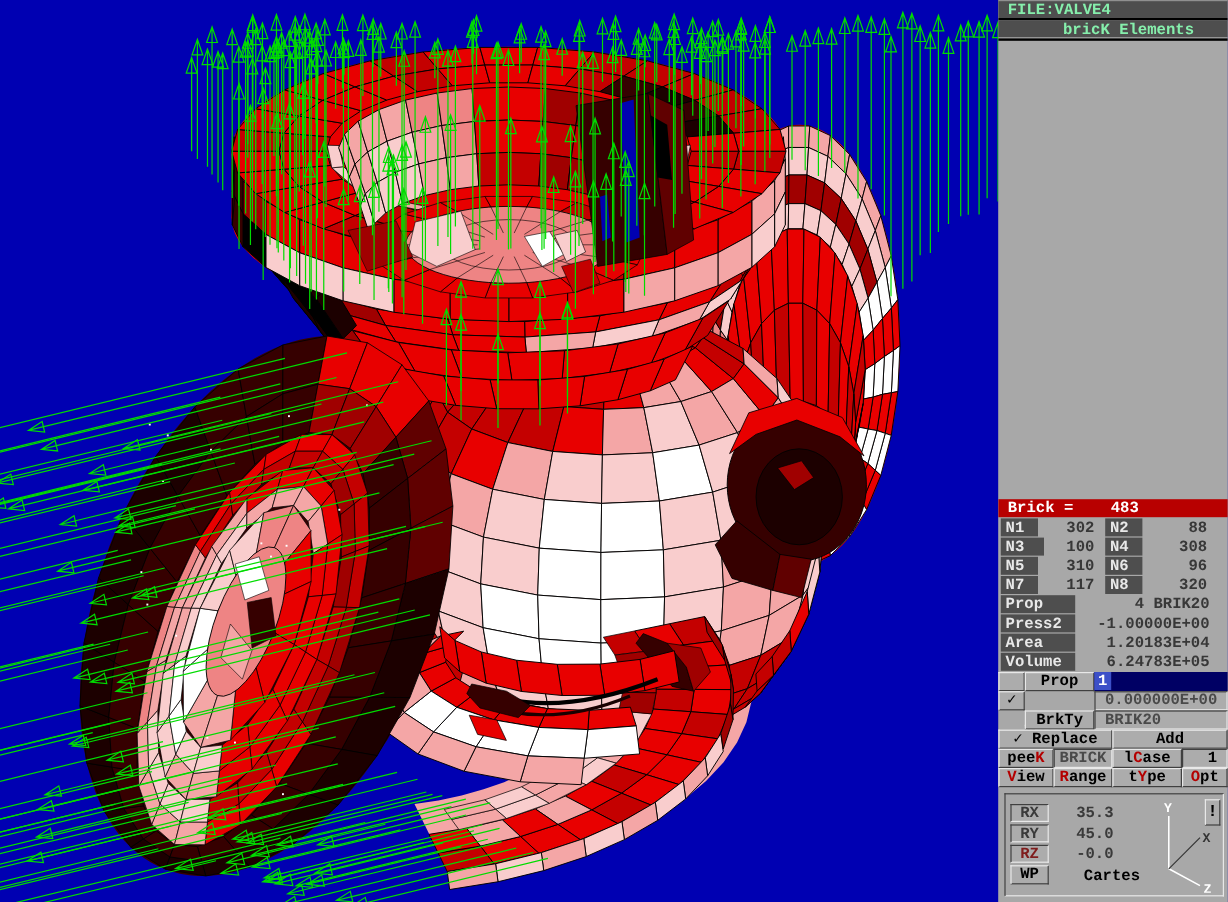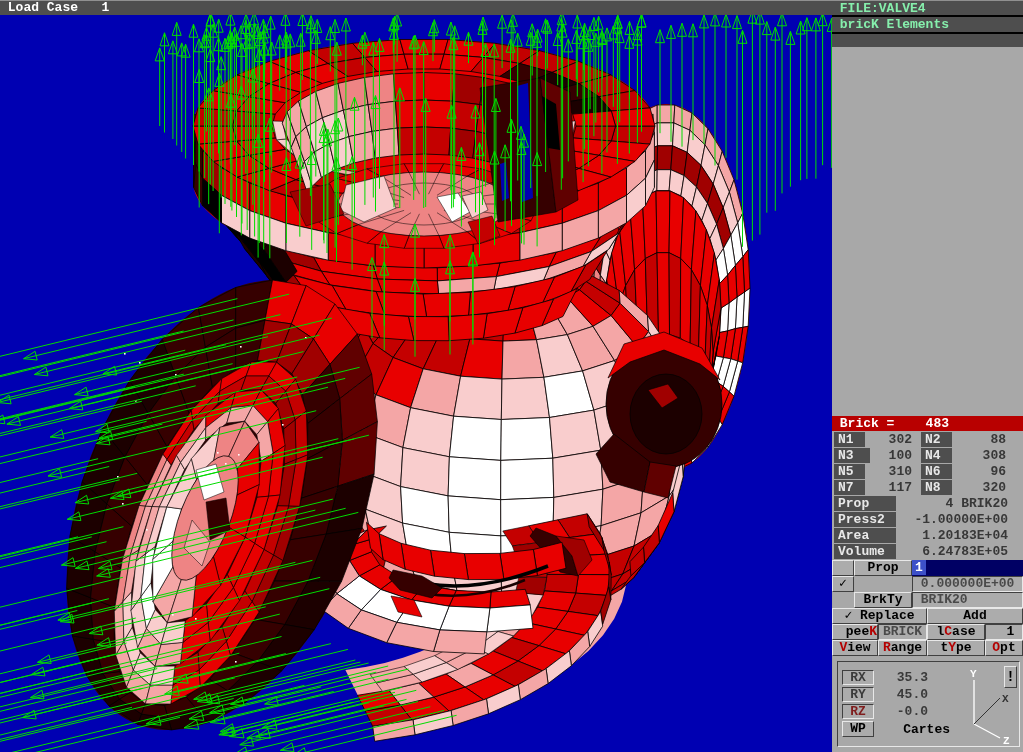--- a/index.html
+++ b/index.html
@@ -1103,26 +1103,25 @@
 <path d="M406.5 699.4 L246.8 738.2 M246.8 738.2 L258.3 730.8 L260.4 739.5 Z" fill="none" stroke="#00DC00" stroke-width="1"></path>
 <path d="M418.0 701.5 L239.8 744.8 M239.8 744.8 L251.3 737.4 L253.5 746.1 Z" fill="none" stroke="#00DC00" stroke-width="1"></path>
 <path d="M430.3 706.7 L234.0 754.4 M234.0 754.4 L245.5 747.0 L247.6 755.7 Z" fill="none" stroke="#00DC00" stroke-width="1"></path>
 <path d="M444.3 710.4 L280.4 750.3 M280.4 750.3 L291.9 742.8 L294.0 751.5 Z" fill="none" stroke="#00DC00" stroke-width="1"></path>
 <path d="M456.6 715.3 L292.9 755.2 M292.9 755.2 L304.4 747.8 L306.5 756.4 Z" fill="none" stroke="#00DC00" stroke-width="1"></path>
 <path d="M355.3 660.0 L193.7 699.3 M193.7 699.3 L205.2 691.9 L207.4 700.6 Z" fill="none" stroke="#00DC00" stroke-width="1"></path>
 <path d="M368.6 663.0 L206.1 702.5 M206.1 702.5 L217.6 695.1 L219.7 703.8 Z" fill="none" stroke="#00DC00" stroke-width="1"></path>
 <path d="M388.2 666.0 L230.6 704.3 M230.6 704.3 L242.1 696.9 L244.2 705.6 Z" fill="none" stroke="#00DC00" stroke-width="1"></path>
 <path d="M408.5 669.0 L264.7 704.0 M264.7 704.0 L276.2 696.6 L278.4 705.3 Z" fill="none" stroke="#00DC00" stroke-width="1"></path>
 </svg>
-<div style="position:absolute;left:0;top:0;width:832px;height:15px;background:#4E4E4E;border-top:1px solid #909090;color:#fff;font-size:13px;line-height:14px;white-space:pre;"> Load Case   1</div>
 </div>
 <div id="panel">
 <div class="bar" style="left:0;top:0;width:191px;height:15px;border-top:1px solid #909090;">&nbsp;FILE:VALVE4</div>
 <div style="position:absolute;left:0;top:15px;width:191px;height:2px;background:#000"></div>
-<div class="bar" style="left:0;top:17px;width:191px;height:30px;">&nbsp;bricK Elements</div>
+<div class="bar" style="left:0;top:17px;width:191px;height:14px;padding-left:46px;">&nbsp;bricK Elements</div>
 <div style="position:absolute;left:0;top:32px;width:191px;height:2px;background:#000"></div>
 <div style="position:absolute;left:0;top:416px;width:191px;height:15px;background:#B80000;color:#fff;font-size:13px;line-height:15px;white-space:pre;"> Brick =    483</div>
 <div class="lbl" style="left:2px;top:432px;width:31px;height:15px;">N1</div>
 <div class="val" style="left:36px;top:432px;width:44px;height:15px;">302</div>
 <div class="lbl" style="left:89px;top:432px;width:31px;height:15px;">N2</div>
 <div class="val" style="left:124px;top:432px;width:50px;height:15px;">88</div>
 <div class="lbl" style="left:2px;top:448px;width:36px;height:15px;">N3</div>
 <div class="val" style="left:36px;top:448px;width:44px;height:15px;">100</div>
 <div class="lbl" style="left:89px;top:448px;width:31px;height:15px;">N4</div>
 <div class="val" style="left:124px;top:448px;width:50px;height:15px;">308</div>
@@ -1145,21 +1144,21 @@
 <div class="btn" style="left:0;top:560px;width:22px;height:16px;"></div>
 <div class="btn" style="left:22px;top:560px;width:58px;height:16px;">Prop</div>
 <div style="position:absolute;left:80px;top:560px;width:111px;height:16px;background:#000064;color:#fff;font-size:13px;line-height:15px;"><span style="background:#3C50C8;padding:0 3px;">1</span></div>
 <div class="btn" style="left:0;top:576px;width:22px;height:16px;">✓</div>
 <div class="btn" style="left:22px;top:576px;width:42px;height:16px;margin-top:28px;">Press</div>
 <div class="fld" style="left:80px;top:576px;width:111px;height:16px;">&nbsp;0.000000E+00</div>
 <div class="btn" style="left:22px;top:592px;width:58px;height:16px;">BrkTy</div>
 <div class="fld" style="left:80px;top:592px;width:111px;height:16px;">&nbsp;BRIK20</div>
 <div class="btn" style="left:0;top:608px;width:95px;height:16px;">✓ Replace</div>
 <div class="btn" style="left:95px;top:608px;width:96px;height:16px;">Add</div>
-<div class="btn" style="left:0;top:624px;width:46px;height:16px;text-align:right;">pee<span class="rd">K</span></div>
+<div class="btn" style="left:0;top:624px;width:46px;height:16px;">pee<span class="rd">K</span></div>
 <div class="fld" style="left:46px;top:624px;width:49px;height:16px;text-align:center;">BRICK</div>
 <div class="btn" style="left:95px;top:624px;width:58px;height:16px;">l<span class="rd">C</span>ase</div>
 <div class="fld" style="left:153px;top:624px;width:38px;height:16px;text-align:right;color:#000;">1&nbsp;</div>
 <div class="btn" style="left:0;top:640px;width:46px;height:16px;"><span class="rd">V</span>iew</div>
 <div class="btn" style="left:46px;top:640px;width:49px;height:16px;"><span class="rd">R</span>ange</div>
 <div class="btn" style="left:95px;top:640px;width:58px;height:16px;">t<span class="rd">Y</span>pe</div>
 <div class="btn" style="left:153px;top:640px;width:38px;height:16px;"><span class="rd">O</span>pt</div>
 <div style="position:absolute;left:5px;top:661px;width:183px;height:86px;border-top:1px solid #404040;border-left:1px solid #404040;border-right:1px solid #E8E8E8;border-bottom:1px solid #E8E8E8;"></div>
 <div class="fld" style="left:10px;top:670px;width:32px;height:15px;text-align:center;color:#3A3A3A;line-height:13px;">RX</div>
 <div class="val" style="left:48px;top:670px;width:48px;height:15px;color:#3A3A3A;">35.3</div>

